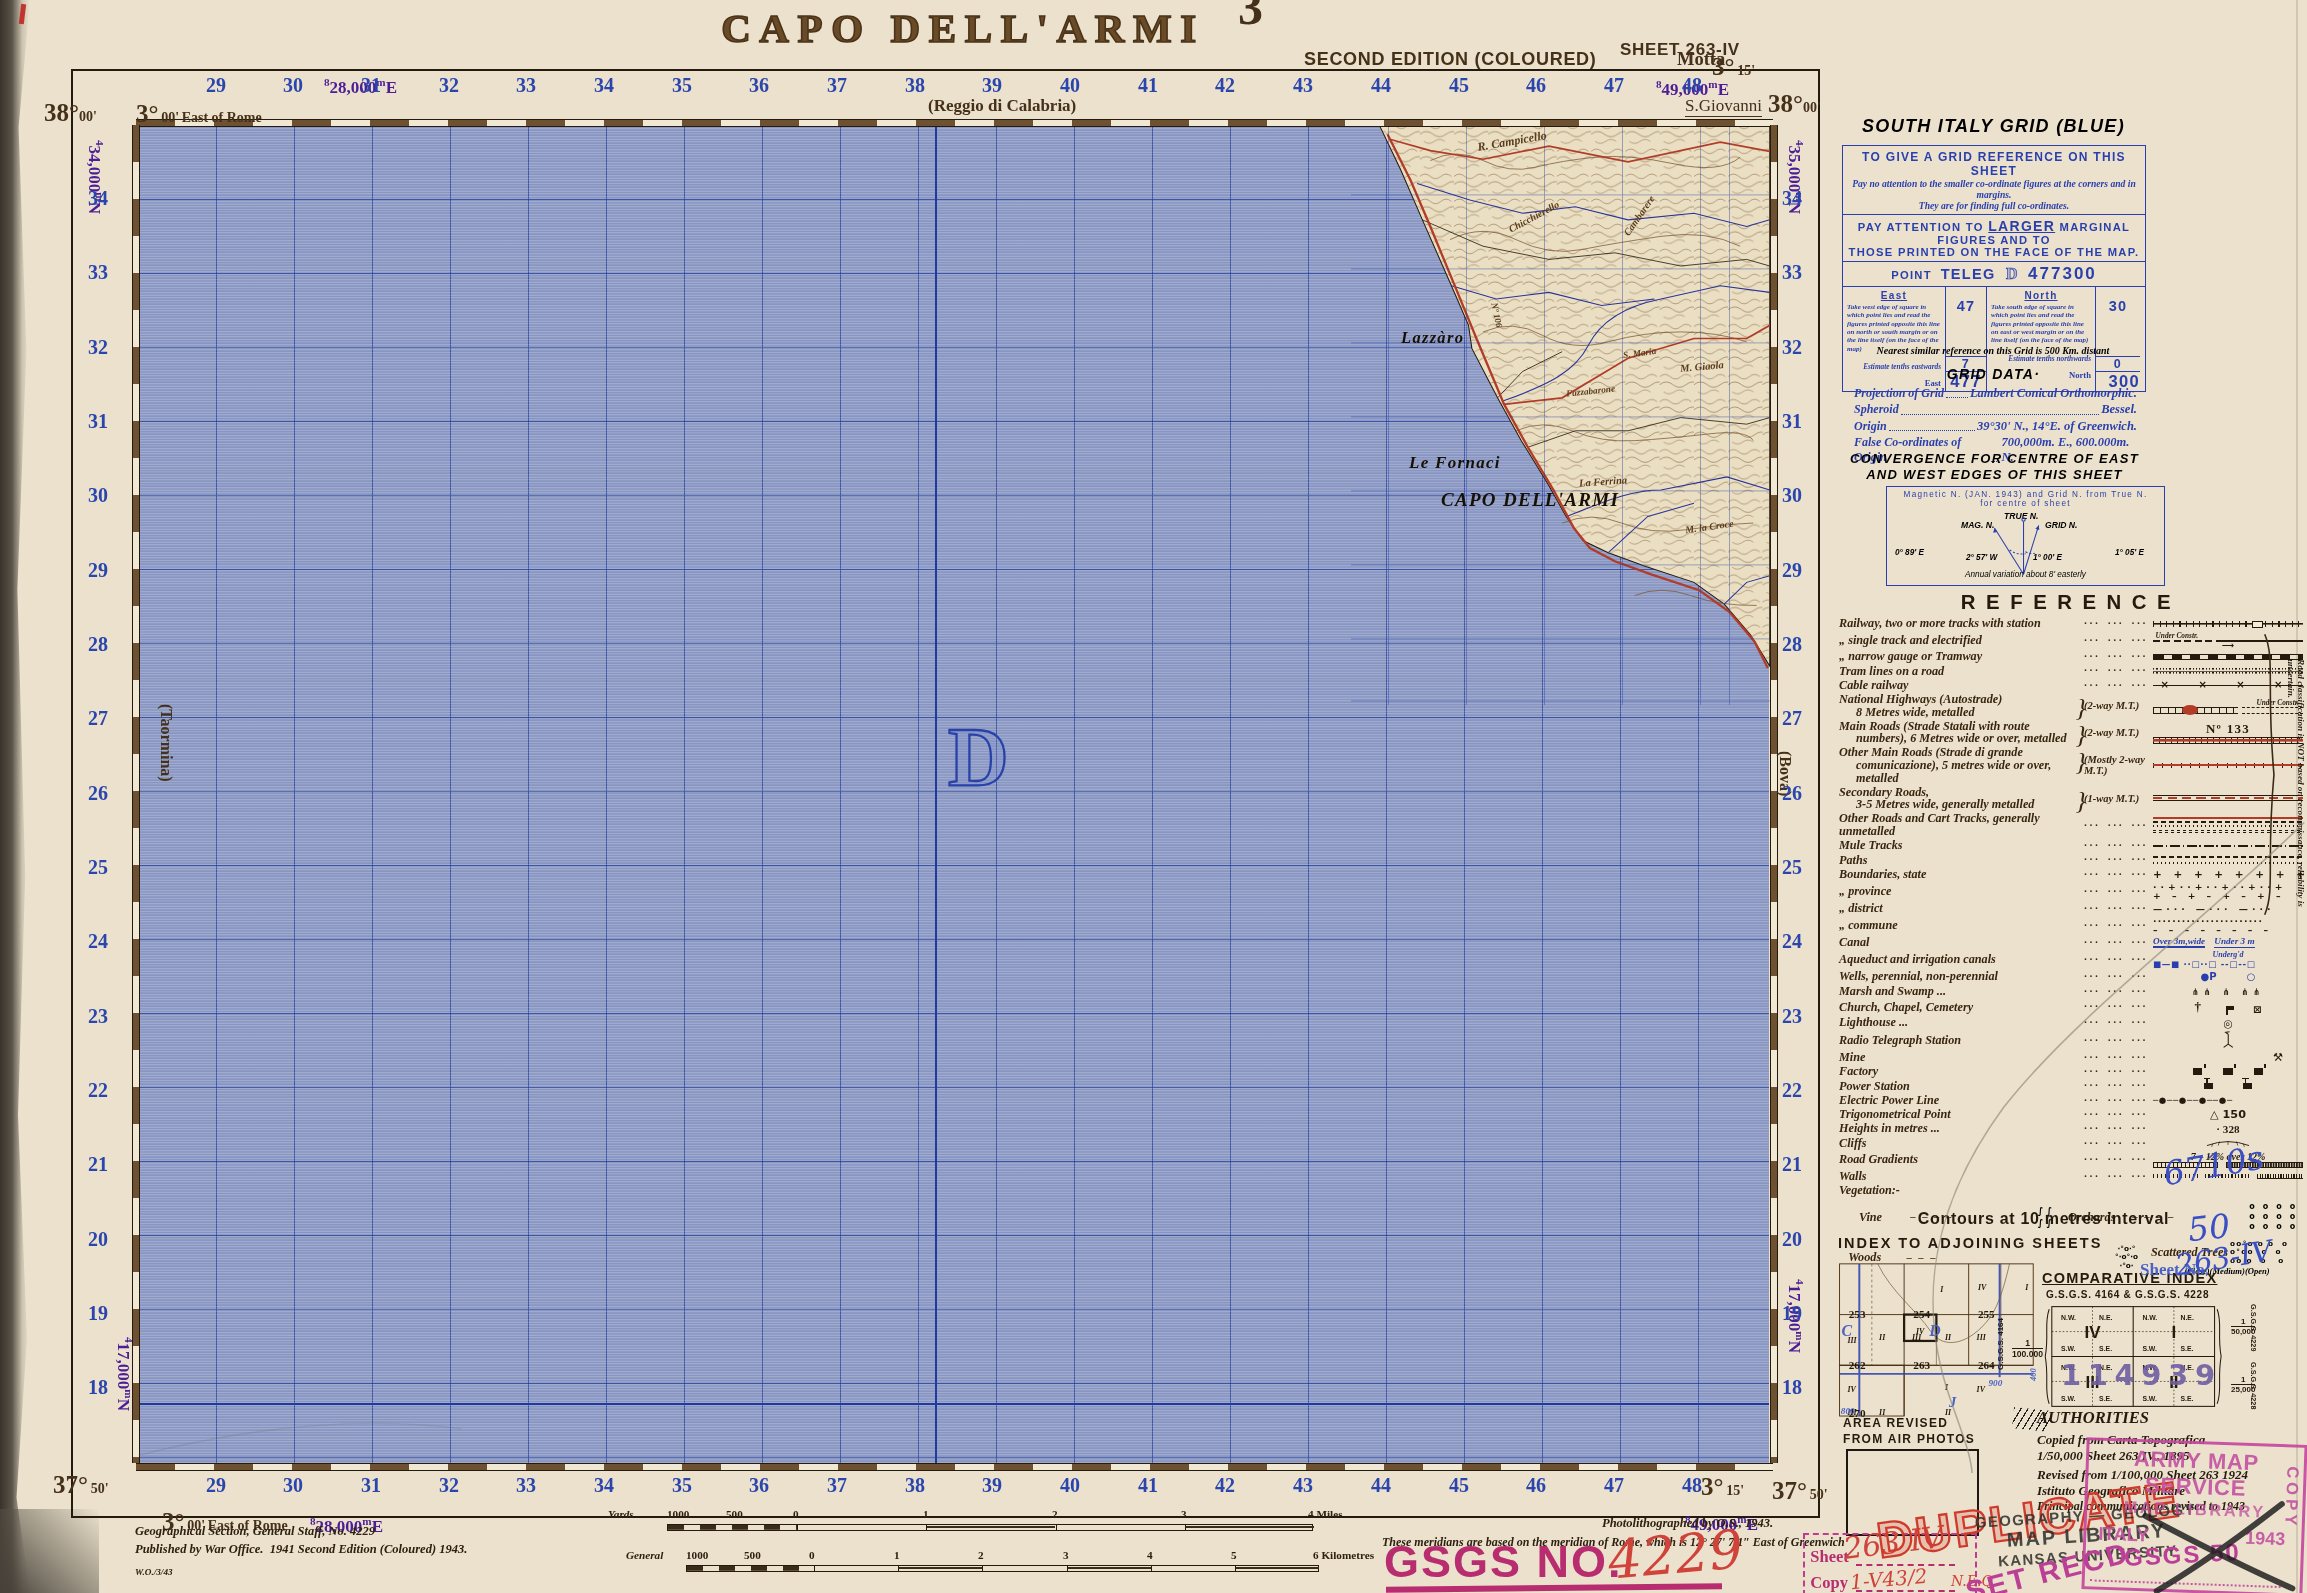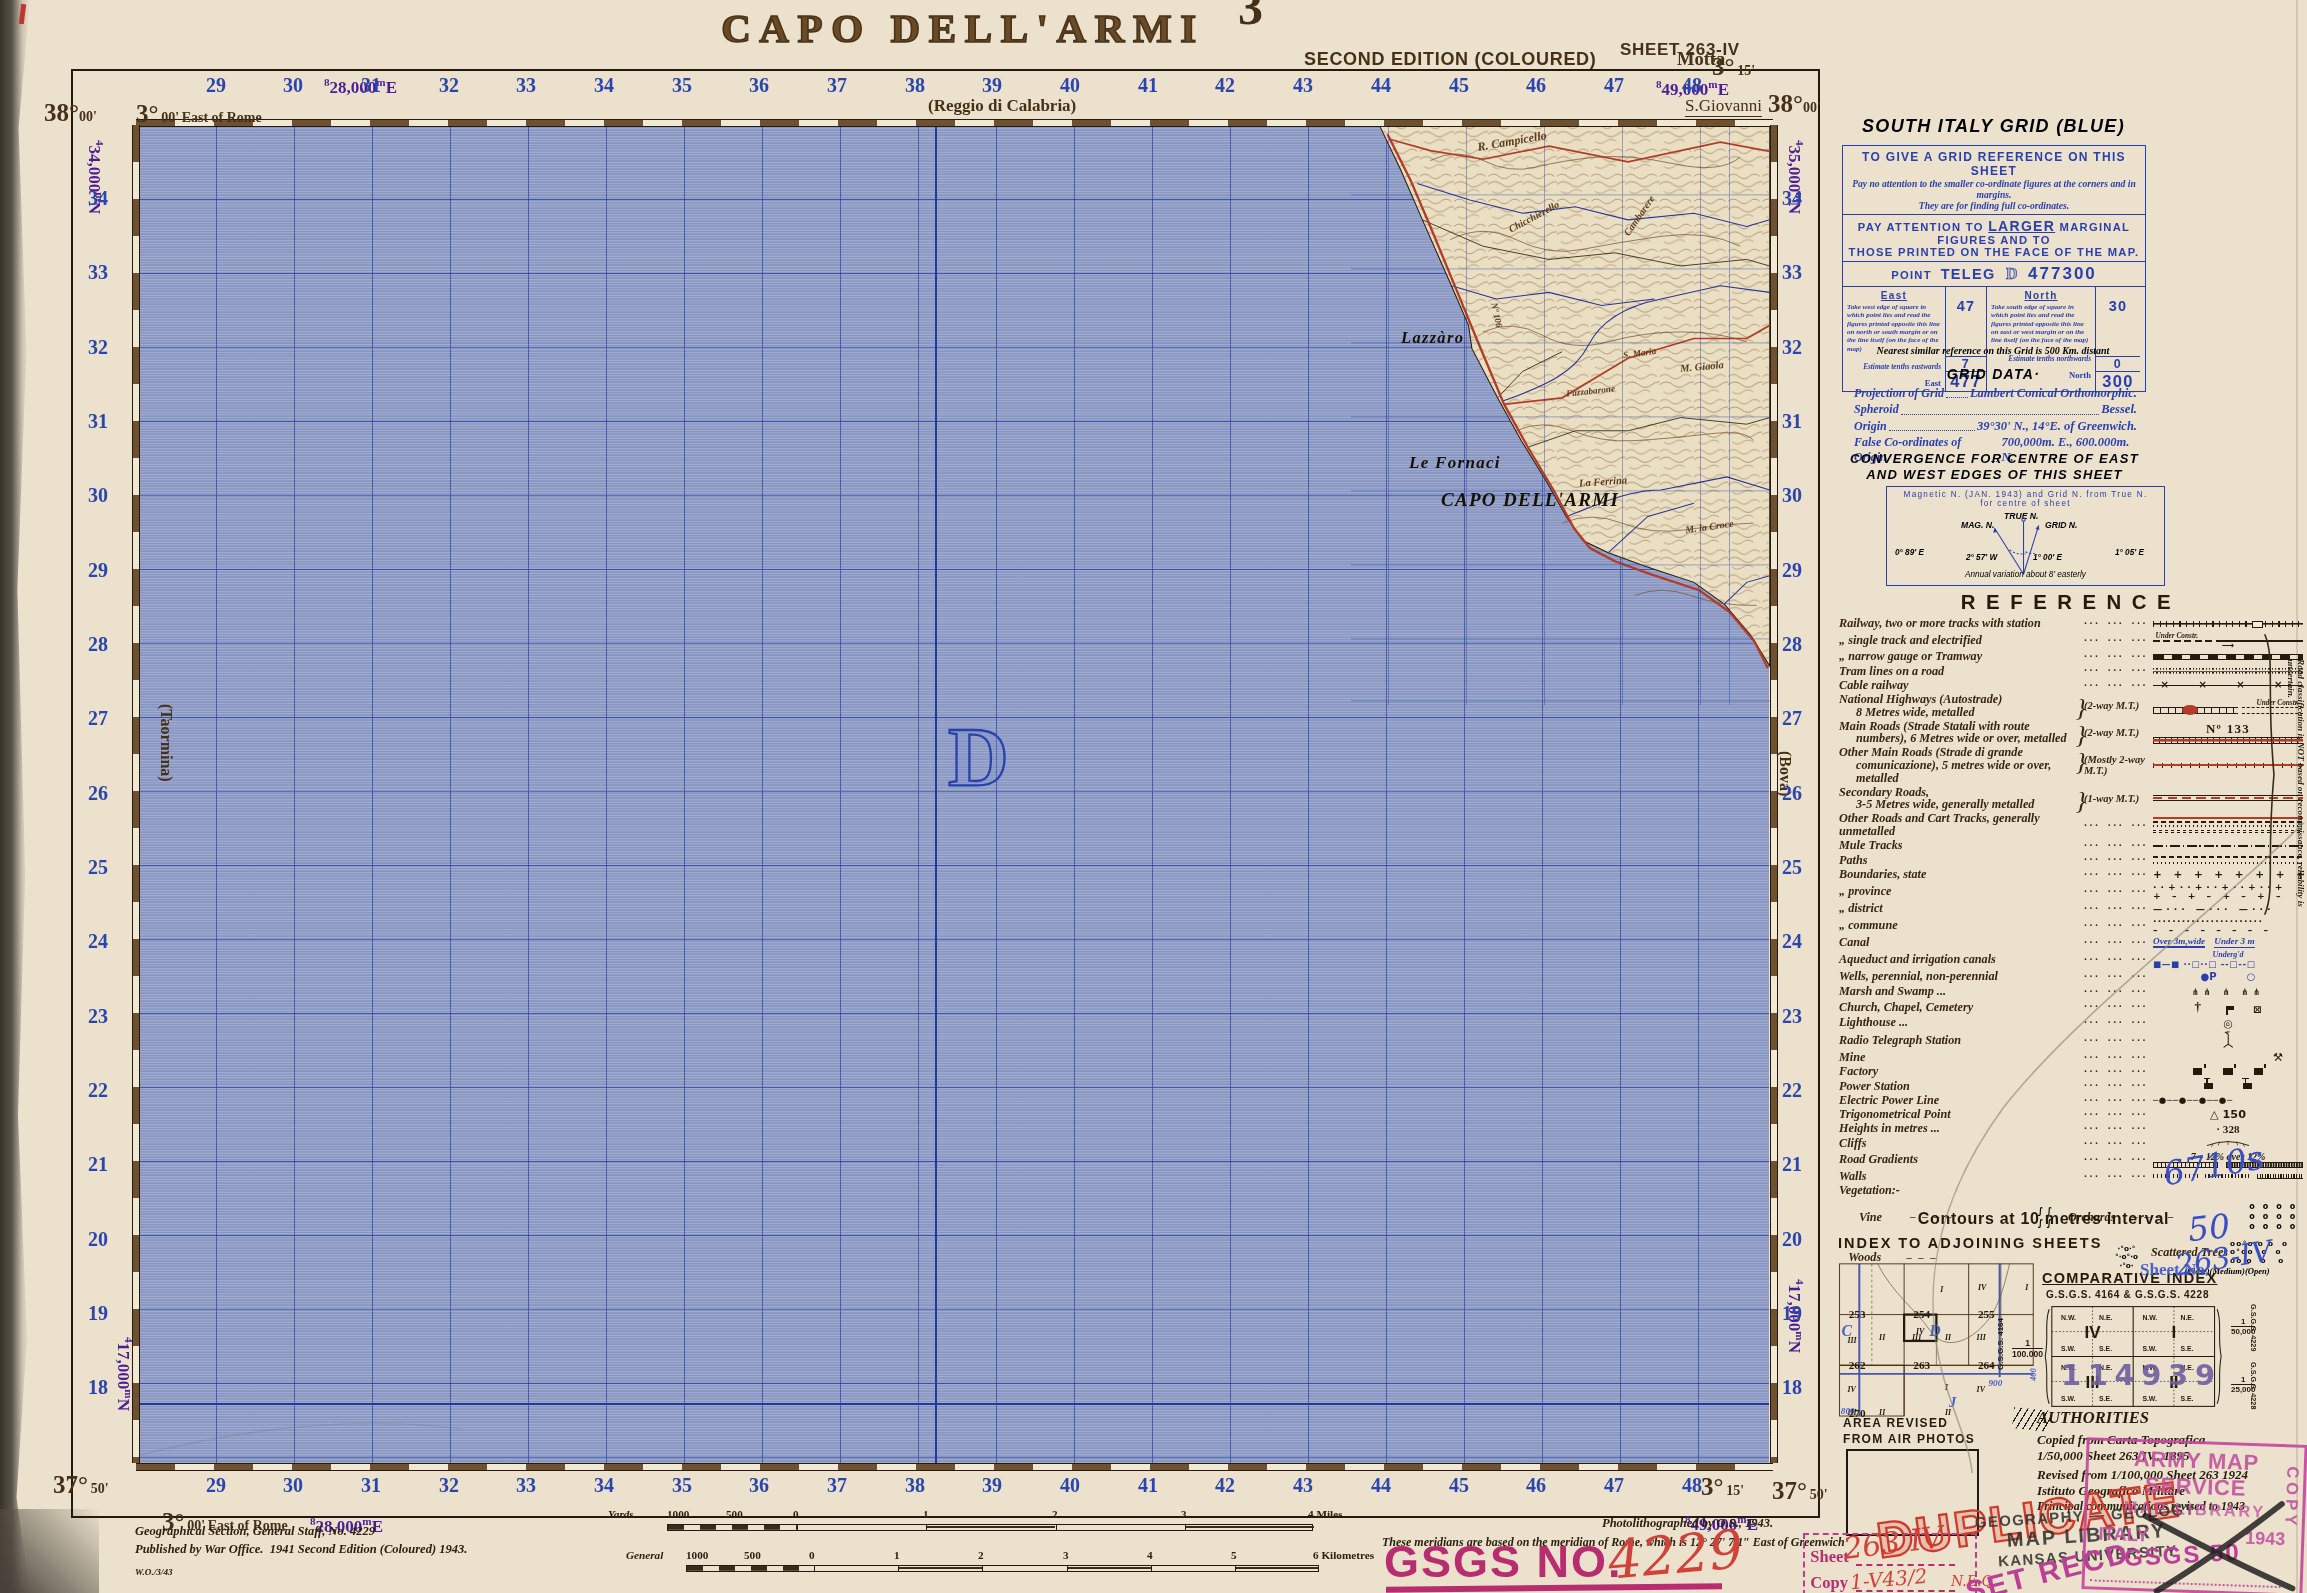--- a/index.html
+++ b/index.html
@@ -243,21 +243,21 @@
       </div>
       <div style="padding:2.6px 4px;border-right:1.3px solid #2a3fae;">
         <div class="sg-head" style="text-align:center;font-size:10px;text-decoration:underline;">North</div>
         <div class="serif it" style="font-size:7px;font-weight:700;line-height:1.2;margin-top:2px;">Take south edge of square in which point lies and read the figures printed opposite this line on east or west margin or on the line itself (on the face of the map)</div>
         <div class="serif it" style="font-size:7.3px;font-weight:700;text-align:right;margin-top:9.2px;">Estimate tenths northwards</div>
         <div class="serif" style="font-size:8.6px;font-weight:700;text-align:right;margin-top:6.6px;">North</div>
       </div>
       <div style="display:flex;flex-direction:column;">
         <div class="sg-head" style="font-size:14.5px;text-align:center;flex:1;padding-top:10.5px;">30</div>
         <div class="sg-head" style="font-size:12.5px;text-align:center;border-top:1.3px solid #2a3fae;">0</div>
-        <div class="sg-head" style="font-size:16.5px;text-align:center;border-top:1.3px solid #2a3fae;">300</div>
+        <div class="sg-head" style="font-size:16.5px;text-align:right;border-top:1.3px solid #2a3fae;">300</div>
       </div>
     </div>
   </div>
   <div class="abs serif it bl" style="left:1842px;top:345px;width:302px;text-align:center;font-size:10px;font-weight:700;">Nearest similar reference on this Grid is 500 Km. distant</div>
 
   <div class="abs sg-head bl" style="left:1865px;top:366px;width:257px;text-align:center;font-size:14px;">GRID DATA·</div>
   <div class="abs" id="grid-data-rows" style="left:1854px;top:386px;width:283px;">
       <div class="gd-row">
         <span>Projection of Grid</span>
         <span class="gd-fill"></span>

